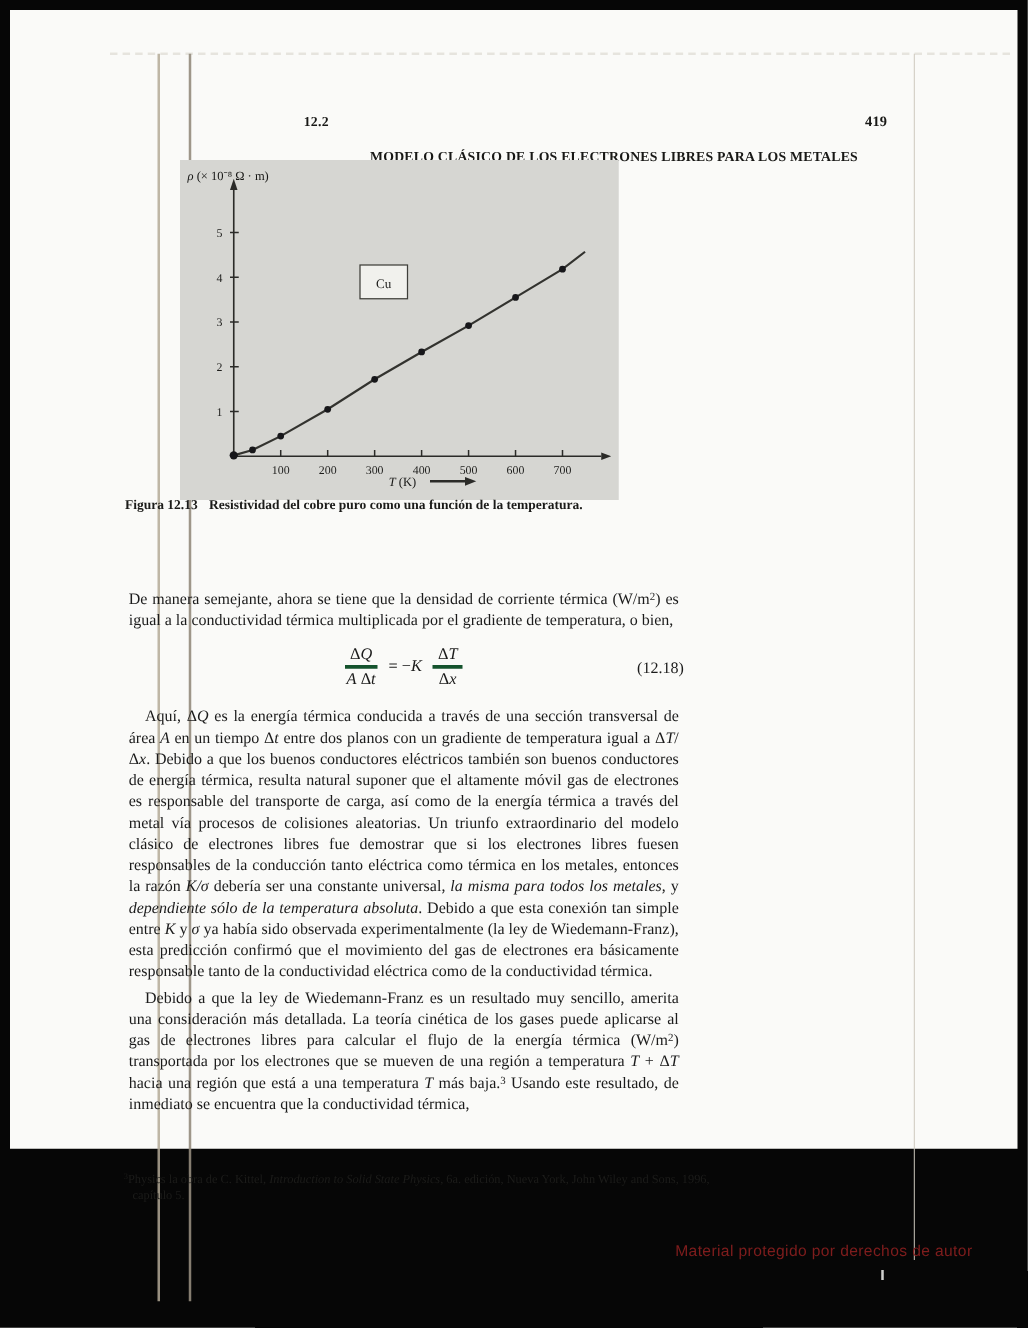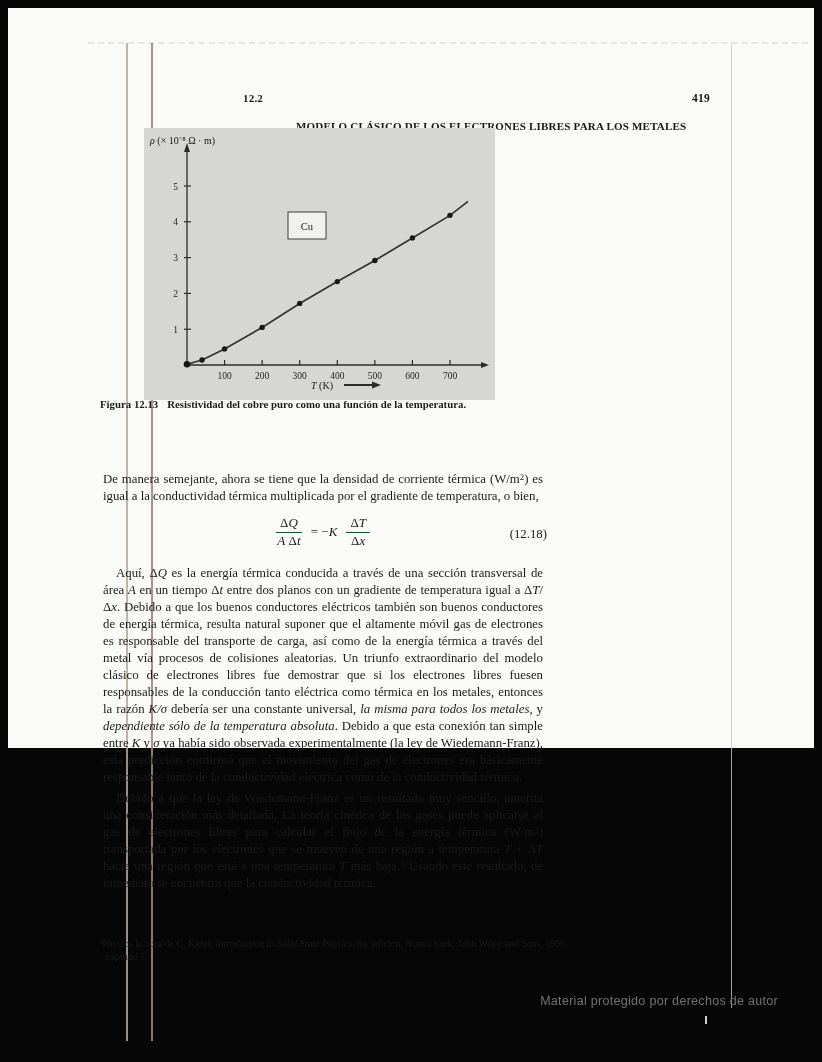--- a/index.html
+++ b/index.html
@@ -1,18 +1,18 @@
 <!DOCTYPE html>
 <html><head>
 <meta charset="utf-8">
 <style>
   html,body{margin:0;padding:0;}
   body{width:822px;height:1062px;background:#060606;font-family:"Liberation Serif",serif;}
   .stage{position:relative;width:822px;height:1062px;background:#060606;overflow:hidden;}
-  .page{position:absolute;left:8px;top:8px;width:806px;height:740px;background:#fafaf8;}
+  .page{position:absolute;left:8px;top:8px;width:806px;height:911px;background:#fafaf8;}
 
   
   .hline-top{position:absolute;left:80px;top:34px;width:720px;height:0;border-top:2px dashed #d7d3c9;opacity:.55;}
   .vline{position:absolute;top:35px;width:2px;height:998px;}
   .vline.a{left:118px;background:#b3a996;opacity:.85;}
   .vline.b{left:143px;background:#948b7c;opacity:.9;}
   .vline.r{left:723px;width:1px;height:965px;background:#cdc8bd;opacity:.8;}
   .scan-tick{position:absolute;left:697px;top:1008px;width:2px;height:8px;background:#cfcfcd;}
 
   
@@ -35,30 +35,30 @@
   
   .text-col{position:absolute;left:91px;top:459px;width:448px;color:#1b1b1b;}
   .para{margin:4px;font-size:12.8px;line-height:17px;text-align:justify;}
   .para.indent{text-indent:13px;}
   sup{font-size:.68em;line-height:0;position:relative;top:-.38em;vertical-align:baseline;}
 
   
   .equation{position:relative;margin:11px 0 9px 0;height:40px;}
   .eq-center{position:absolute;left:0;right:0;top:0;display:flex;justify-content:center;align-items:center;gap:7px;font-size:13px;}
   .frac{display:inline-flex;flex-direction:column;align-items:center;line-height:1.15;}
-  .frac .num{border-bottom:1px solid #14532d;padding:0 4px 1px 4px;}
+  .frac .num{border-bottom:3px solid #14532d;padding:0 4px 1px 4px;}
   .frac .den{padding-top:1px;}
   .eq-mid{padding:0 2px;}
   .eq-num{position:absolute;right:0;top:11px;font-size:12.8px;}
 
   
   .footnote{position:absolute;left:91px;top:929px;width:462px;font-size:9.9px;line-height:13px;color:#1c1c1a;padding-left:7px;text-indent:-7px;}
 
   
-  .watermark{position:absolute;right:36px;top:986px;font-family:"Liberation Sans",sans-serif;font-size:12.5px;color:#737373;letter-spacing:.3px;}
+  .watermark{position:absolute;right:36px;top:986px;font-family:"Liberation Sans",sans-serif;font-size:12.5px;color:#7f1d1d;letter-spacing:.3px;}
 </style>
 </head>
 <body>
 
 <div class="stage">
   <div class="page">
 
     <div class="hline-top"></div>
     <div class="vline a"></div>
     <div class="vline b"></div>

